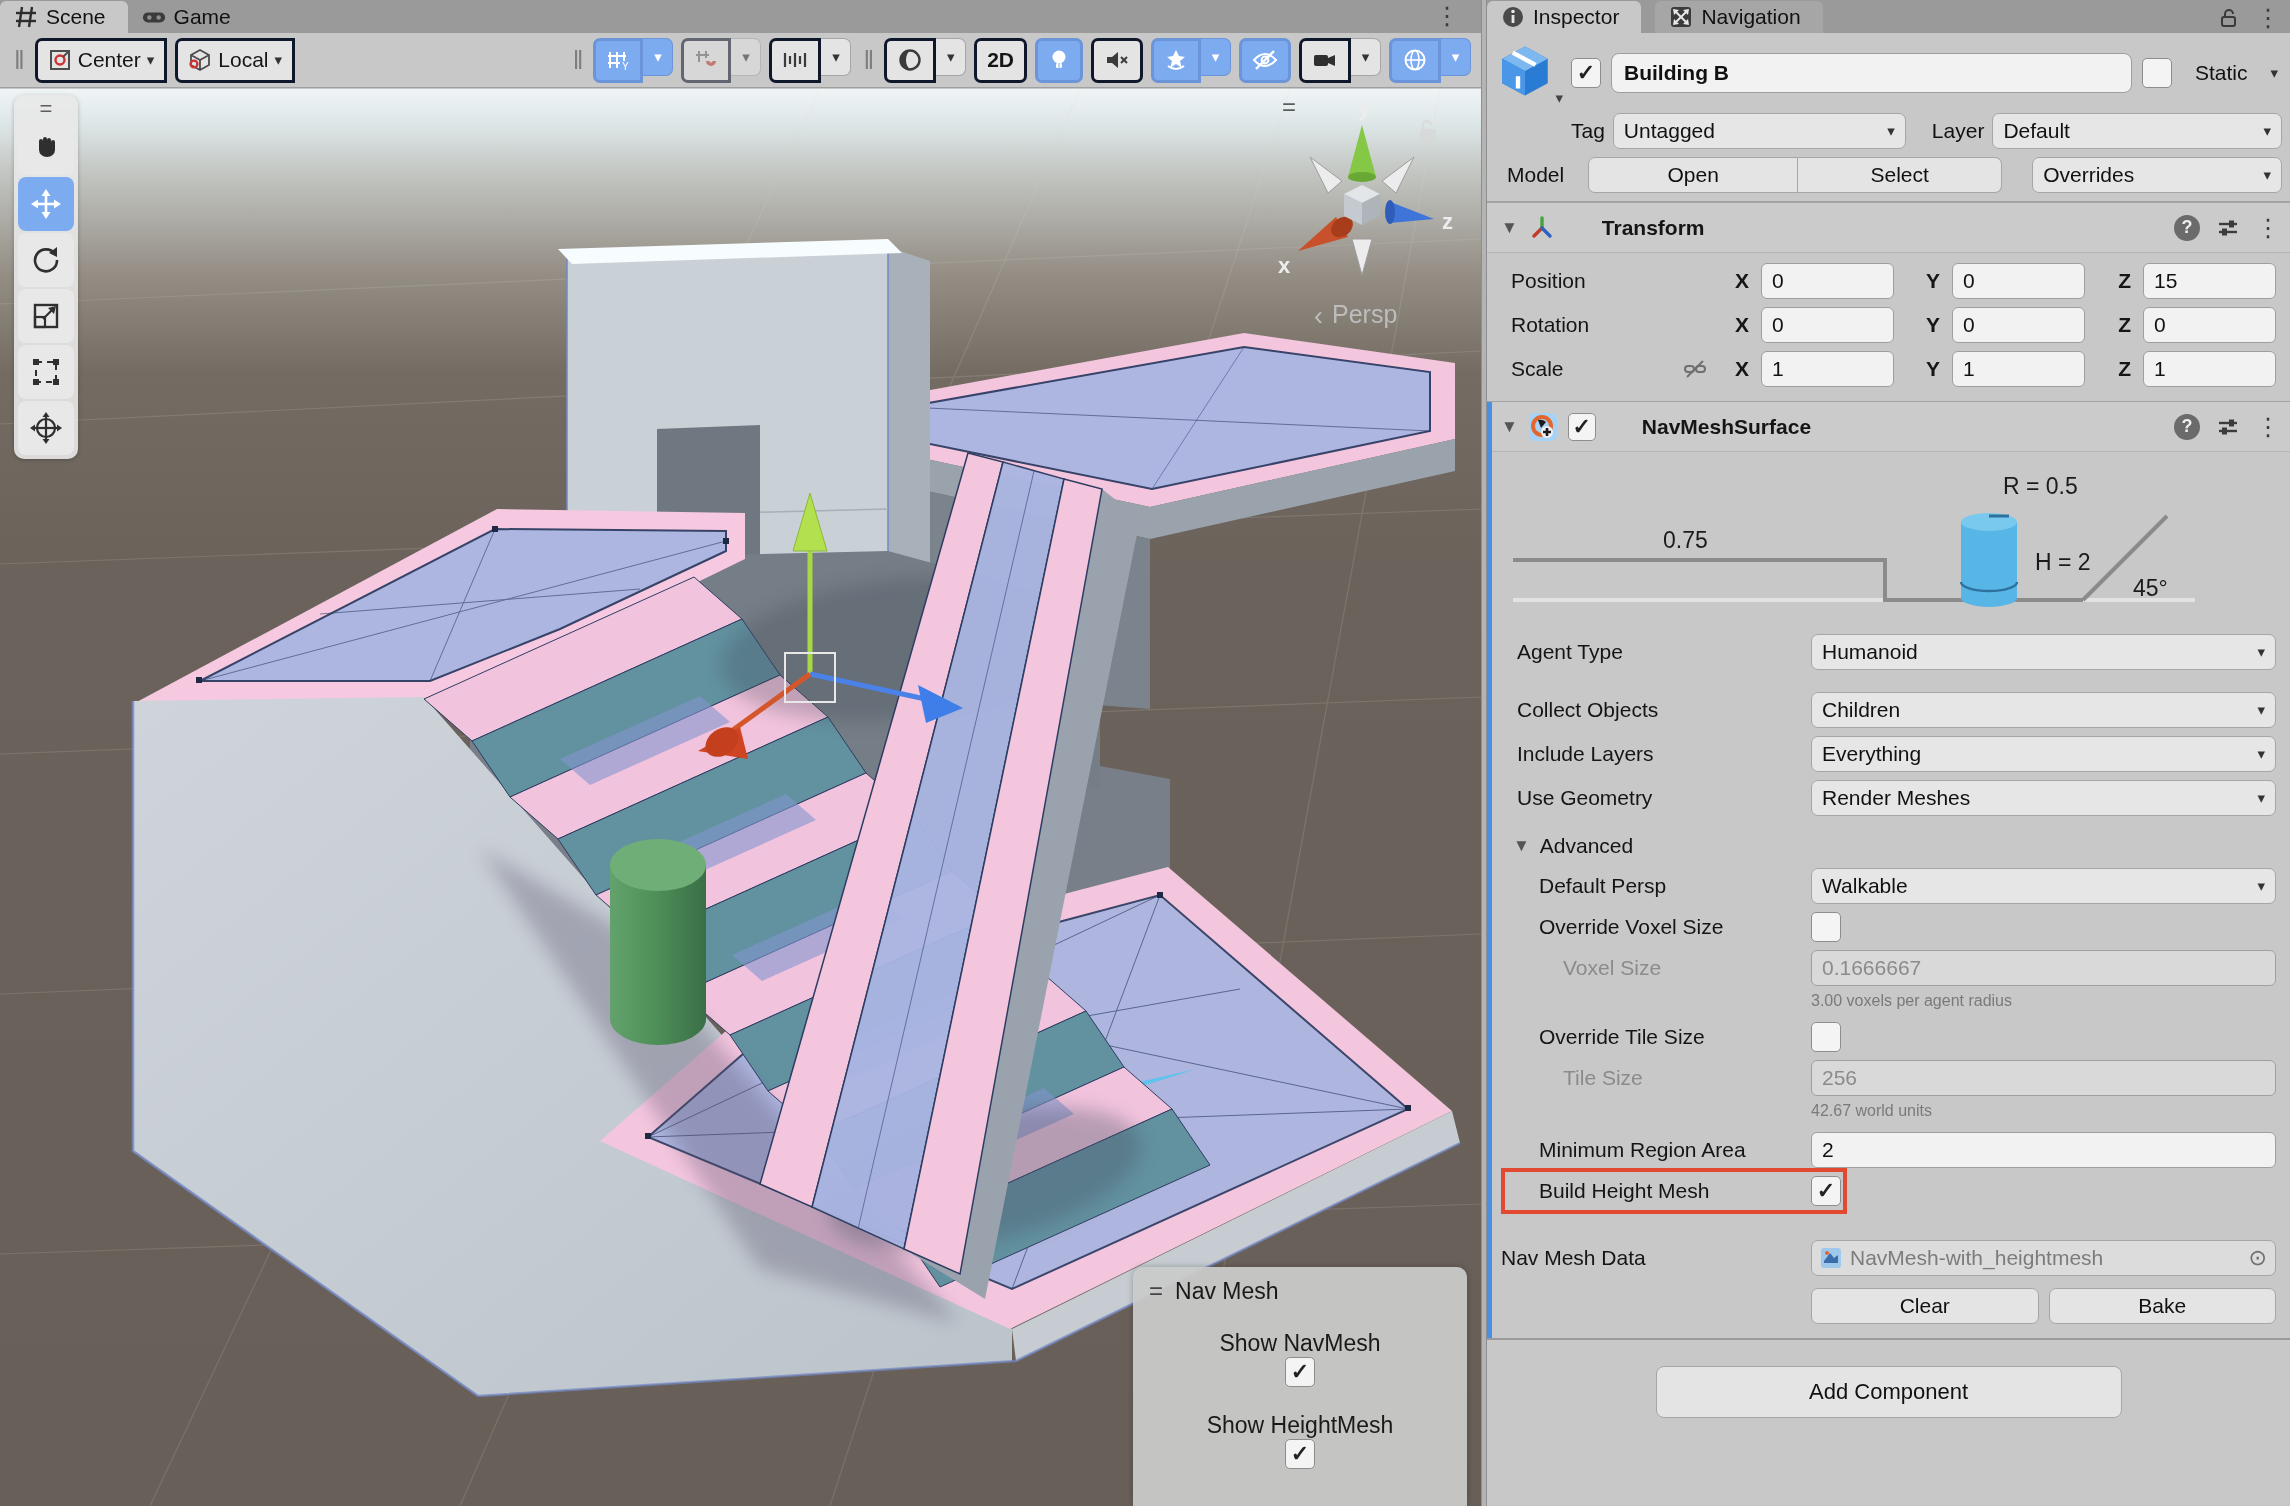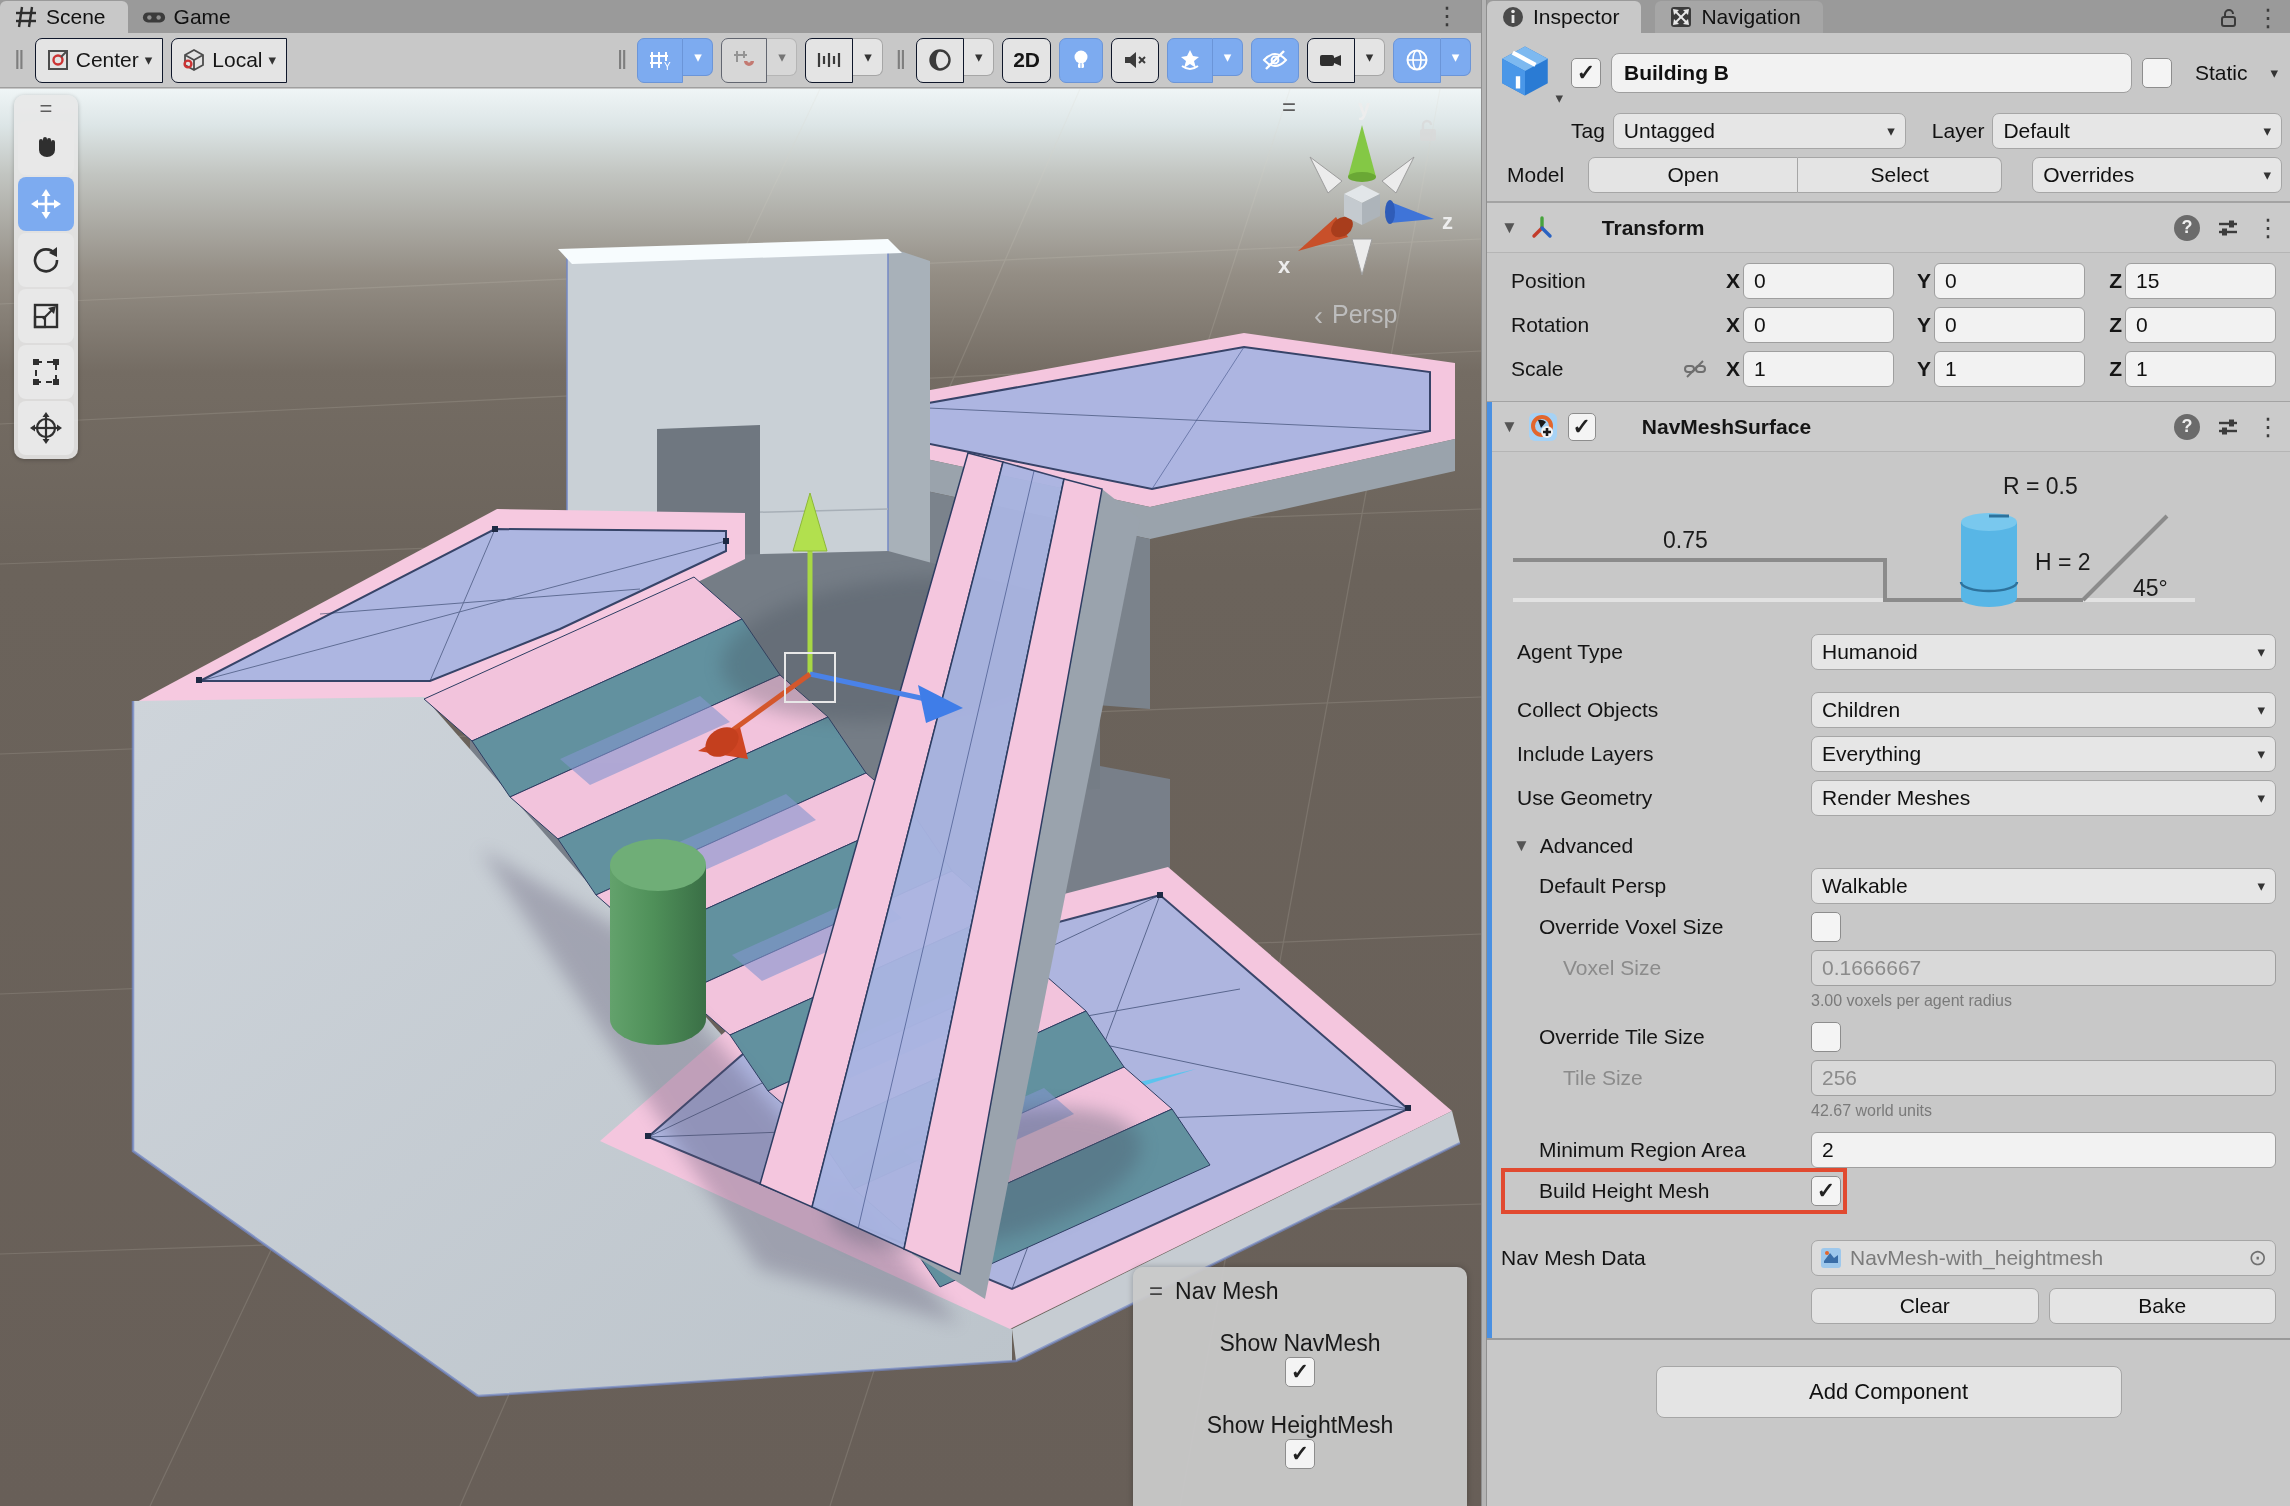--- a/index.html
+++ b/index.html
@@ -9,21 +9,21 @@
   
   .scene-pane{position:absolute;left:0;top:0;width:1481px;height:1506px;background:#c8c8c8;}
   .splitter{position:absolute;left:1481px;top:0;width:6px;height:1506px;background:#b4b4b4;border-left:1px solid #8f8f8f;border-right:1px solid #8f8f8f;}
   .tabbar{height:33px;background:#9a9a9a;display:flex;align-items:stretch;position:relative;}
   .tab{display:flex;align-items:center;gap:8px;padding:0 22px 0 14px;color:#111;}
   .tab.active{background:#c8c8c8;border-radius:6px 6px 0 0;margin-top:1px;}
   .tab .ticon{width:24px;height:24px;display:inline-flex;}
   .tab-kebab{position:absolute;right:22px;top:4px;color:#3a3a3a;font-size:24px;line-height:24px;}
   .toolbar{height:55px;background:#c8c8c8;border-bottom:1px solid #9f9f9f;display:flex;align-items:center;padding:0 10px;gap:8px;}
   .grip{color:#7e7e7e;font-size:26px;letter-spacing:-2px;margin:0 4px;}
-  .btn{height:45px;background:#e4e4e4;border:1px solid #0f172a;border-radius:7px;display:inline-flex;
+  .btn{height:45px;background:#e4e4e4;border:3px solid #0f172a;border-radius:7px;display:inline-flex;
        align-items:center;gap:6px;padding:0 10px;color:#161616;}
   .btn svg{display:block}
   .seg{display:inline-flex;}
   .seg .btn{border-radius:7px 0 0 7px;}
   .seg .car{height:38px;width:30px;border:1px solid #a6a6a6;border-left:none;border-radius:0 7px 7px 0;
             background:#e4e4e4;display:inline-flex;align-items:center;justify-content:center;font-size:15px;color:#333;}
   .blue{background:#7dabf0 !important;border-color:#6b95d8 !important;color:#fff !important;}
   .dim{opacity:.55;}
   .caret{font-size:15px;color:#333;}
   .viewport{position:absolute;left:0;top:89px;width:1481px;height:1417px;overflow:hidden;
@@ -65,21 +65,21 @@
   .dd .caret{margin-left:auto;}
   .pushbtn{height:36px;background:#e4e4e4;border:1px solid #a6a6a6;display:flex;align-items:center;justify-content:center;color:#111;}
   .comp{border-top:1px solid #a3a3a3;position:relative;}
   .comp-header{height:50px;display:flex;align-items:center;gap:10px;padding:0 10px 0 14px;background:#cbcbcb;border-bottom:1px solid #b5b5b5;}
   .fold{color:#555;font-size:17px;}
   .comp-title{font-weight:bold;flex:0 0 auto;margin-left:36px;}
   .hdr-right{margin-left:auto;display:flex;gap:16px;align-items:center;color:#444;}
   .help{width:26px;height:26px;border-radius:50%;background:#6b6b6b;color:#eee;font-size:18px;font-weight:bold;
         display:flex;align-items:center;justify-content:center;}
   .kebab{font-size:24px;color:#3c3c3c;}
-  .trow{display:grid;grid-template-columns:196px 30px 1fr 34px 1fr 34px 1fr;align-items:center;gap:3px;
+  .trow{display:grid;grid-template-columns:196px 30px 1fr 34px 1fr 34px 1fr;align-items:center;gap:12px;
         padding:4px 14px 4px 24px;}
   .trow .axis{text-align:right;font-weight:bold;}
   .numfield{height:36px;background:#f2f2f2;border:1px solid #9f9f9f;border-radius:6px;padding:0 10px;width:100%;
      font-size:21px;color:#111;font-family:"Liberation Sans",sans-serif;}
   .numfield:disabled,.numfield.disabled{background:#d9d9d9;color:#8b8b8b;}
   .bluebar{position:absolute;left:0;top:0;bottom:0;width:5px;background:#4a90e2;}
   .nmrow{display:grid;grid-template-columns:318px 1fr;align-items:center;gap:6px;padding:4px 14px 4px 0;}
   .nmrow .rl{padding-left:30px;}
   .nmrow .rl.ind1{padding-left:52px;}
   .nmrow .rl.ind2{padding-left:76px;}

